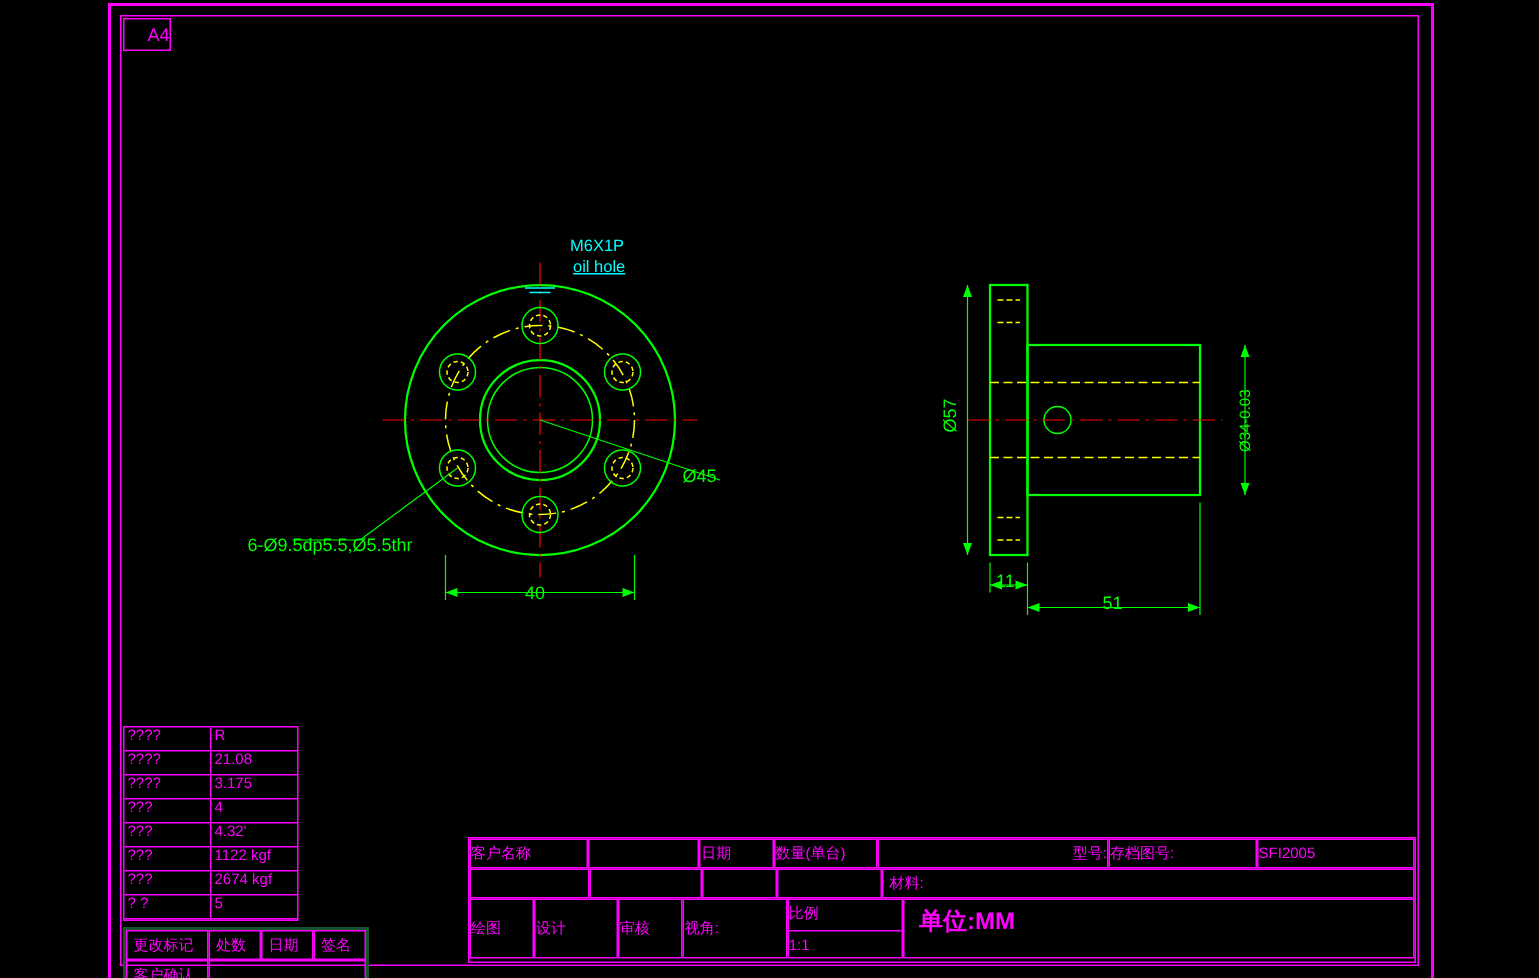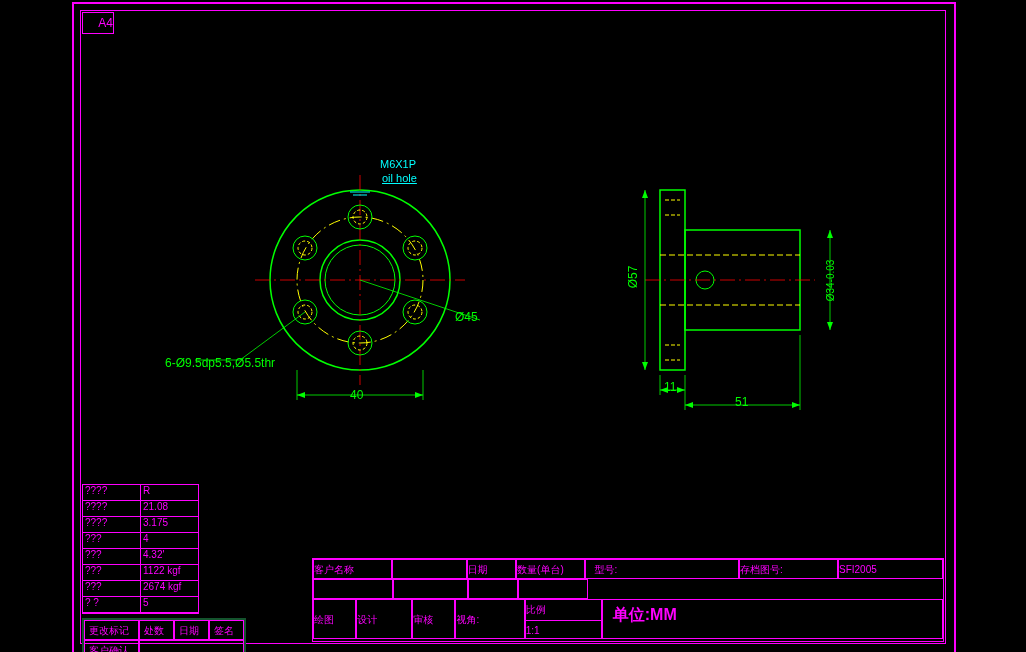--- a/index.html
+++ b/index.html
@@ -256,29 +256,30 @@
     <div class="change-cell" style="width:105px"></div>
   </div>
 </div>
 
 <div class="title-block">
   <div class="title-row">
     <div class="title-cell" style="width:80px">客户名称</div>
     <div class="title-cell" style="width:75px"></div>
     <div class="title-cell" style="width:50px">日期</div>
     <div class="title-cell" style="width:70px">数量(单台)</div>
-    <div class="title-cell" style="width:155px; text-align:left; padding-left:8px">型号:</div>
+    <div class="title-cell" style="width:155px; text-align:right; padding-left:21px">型号:</div>
     <div class="title-cell" style="width:100px">存档图号:</div>
     <div class="title-cell" style="width:106px">SFI2005</div>
   </div>
   <div class="title-row">
     <div class="title-cell" style="width:80px"></div>
     <div class="title-cell" style="width:75px"></div>
     <div class="title-cell" style="width:50px"></div>
     <div class="title-cell" style="width:70px"></div>
+    <div class="title-cell" style="width:355px; text-align:left; padding-left:4px">材料:</div>
   </div>
   <div class="title-row" style="height:40px">
     <div class="title-cell" style="width:45px; line-height:40px">绘图</div>
     <div class="title-cell" style="width:58px; line-height:40px">设计</div>
     <div class="title-cell" style="width:45px; line-height:40px">审核</div>
     <div class="title-cell" style="width:72px; line-height:40px">视角:</div>
     <div class="title-cell" style="width:80px">
       <div style="height:20px; border-bottom:1px solid #f0f; line-height:20px">比例</div>
       <div style="height:20px; line-height:20px">1:1</div>
     </div>

